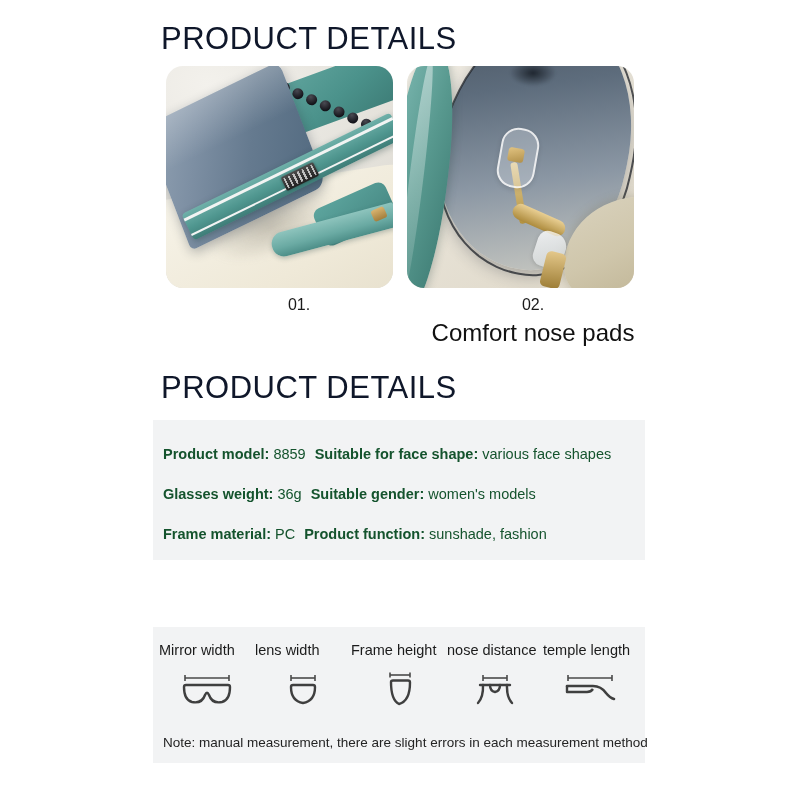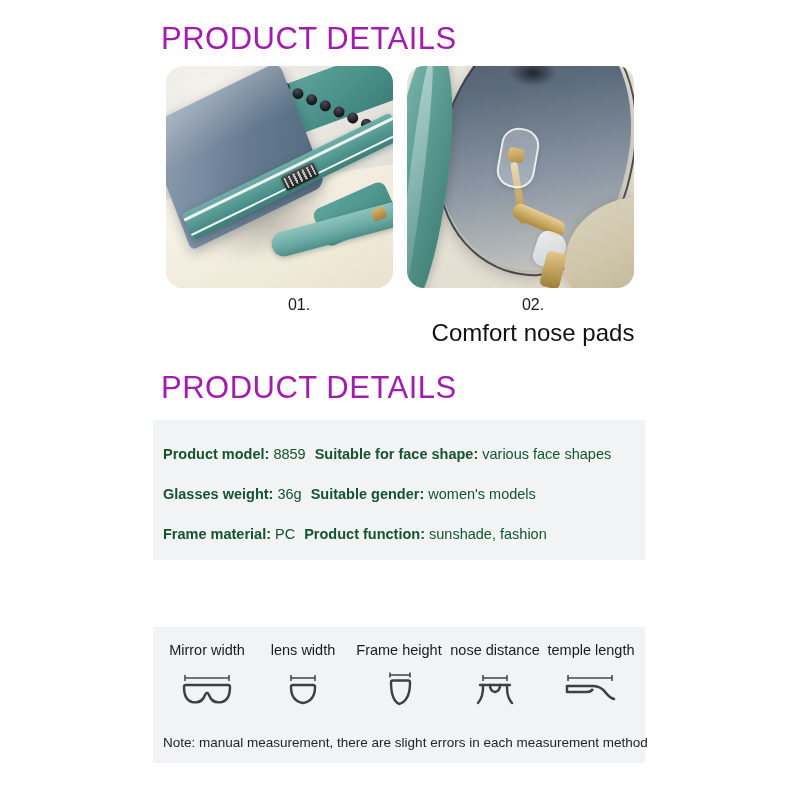--- a/index.html
+++ b/index.html
@@ -21,21 +21,21 @@
     height: 800px;
     background: #ffffff;
   }
 
   
   .section-title {
     position: absolute;
     font-size: 31px;
     font-weight: 400;
     letter-spacing: 0.5px;
-    color: #a21caf;
+    color: #0f172a;
     white-space: nowrap;
   }
   #title-details-top { left: 161px; top: 21px; }
   #title-details-mid { left: 161px; top: 370px; }
   #title-size       { left: 161px; top: 580px; }
 
   
   .gallery {
     position: absolute;
     left: 166px;
@@ -391,21 +391,21 @@
     position: absolute;
     left: 0;
     top: 15px;
     width: 492px;
     display: flex;
     padding: 0 6px;
     box-sizing: border-box;
   }
   .size-head div {
     flex: 1;
-    text-align: center;
+    text-align: left;
     font-size: 14.5px;
     color: #1b1b1b;
     white-space: nowrap;
   }
   .size-icons {
     position: absolute;
     left: 0;
     top: 42px;
     width: 492px;
     display: flex;

